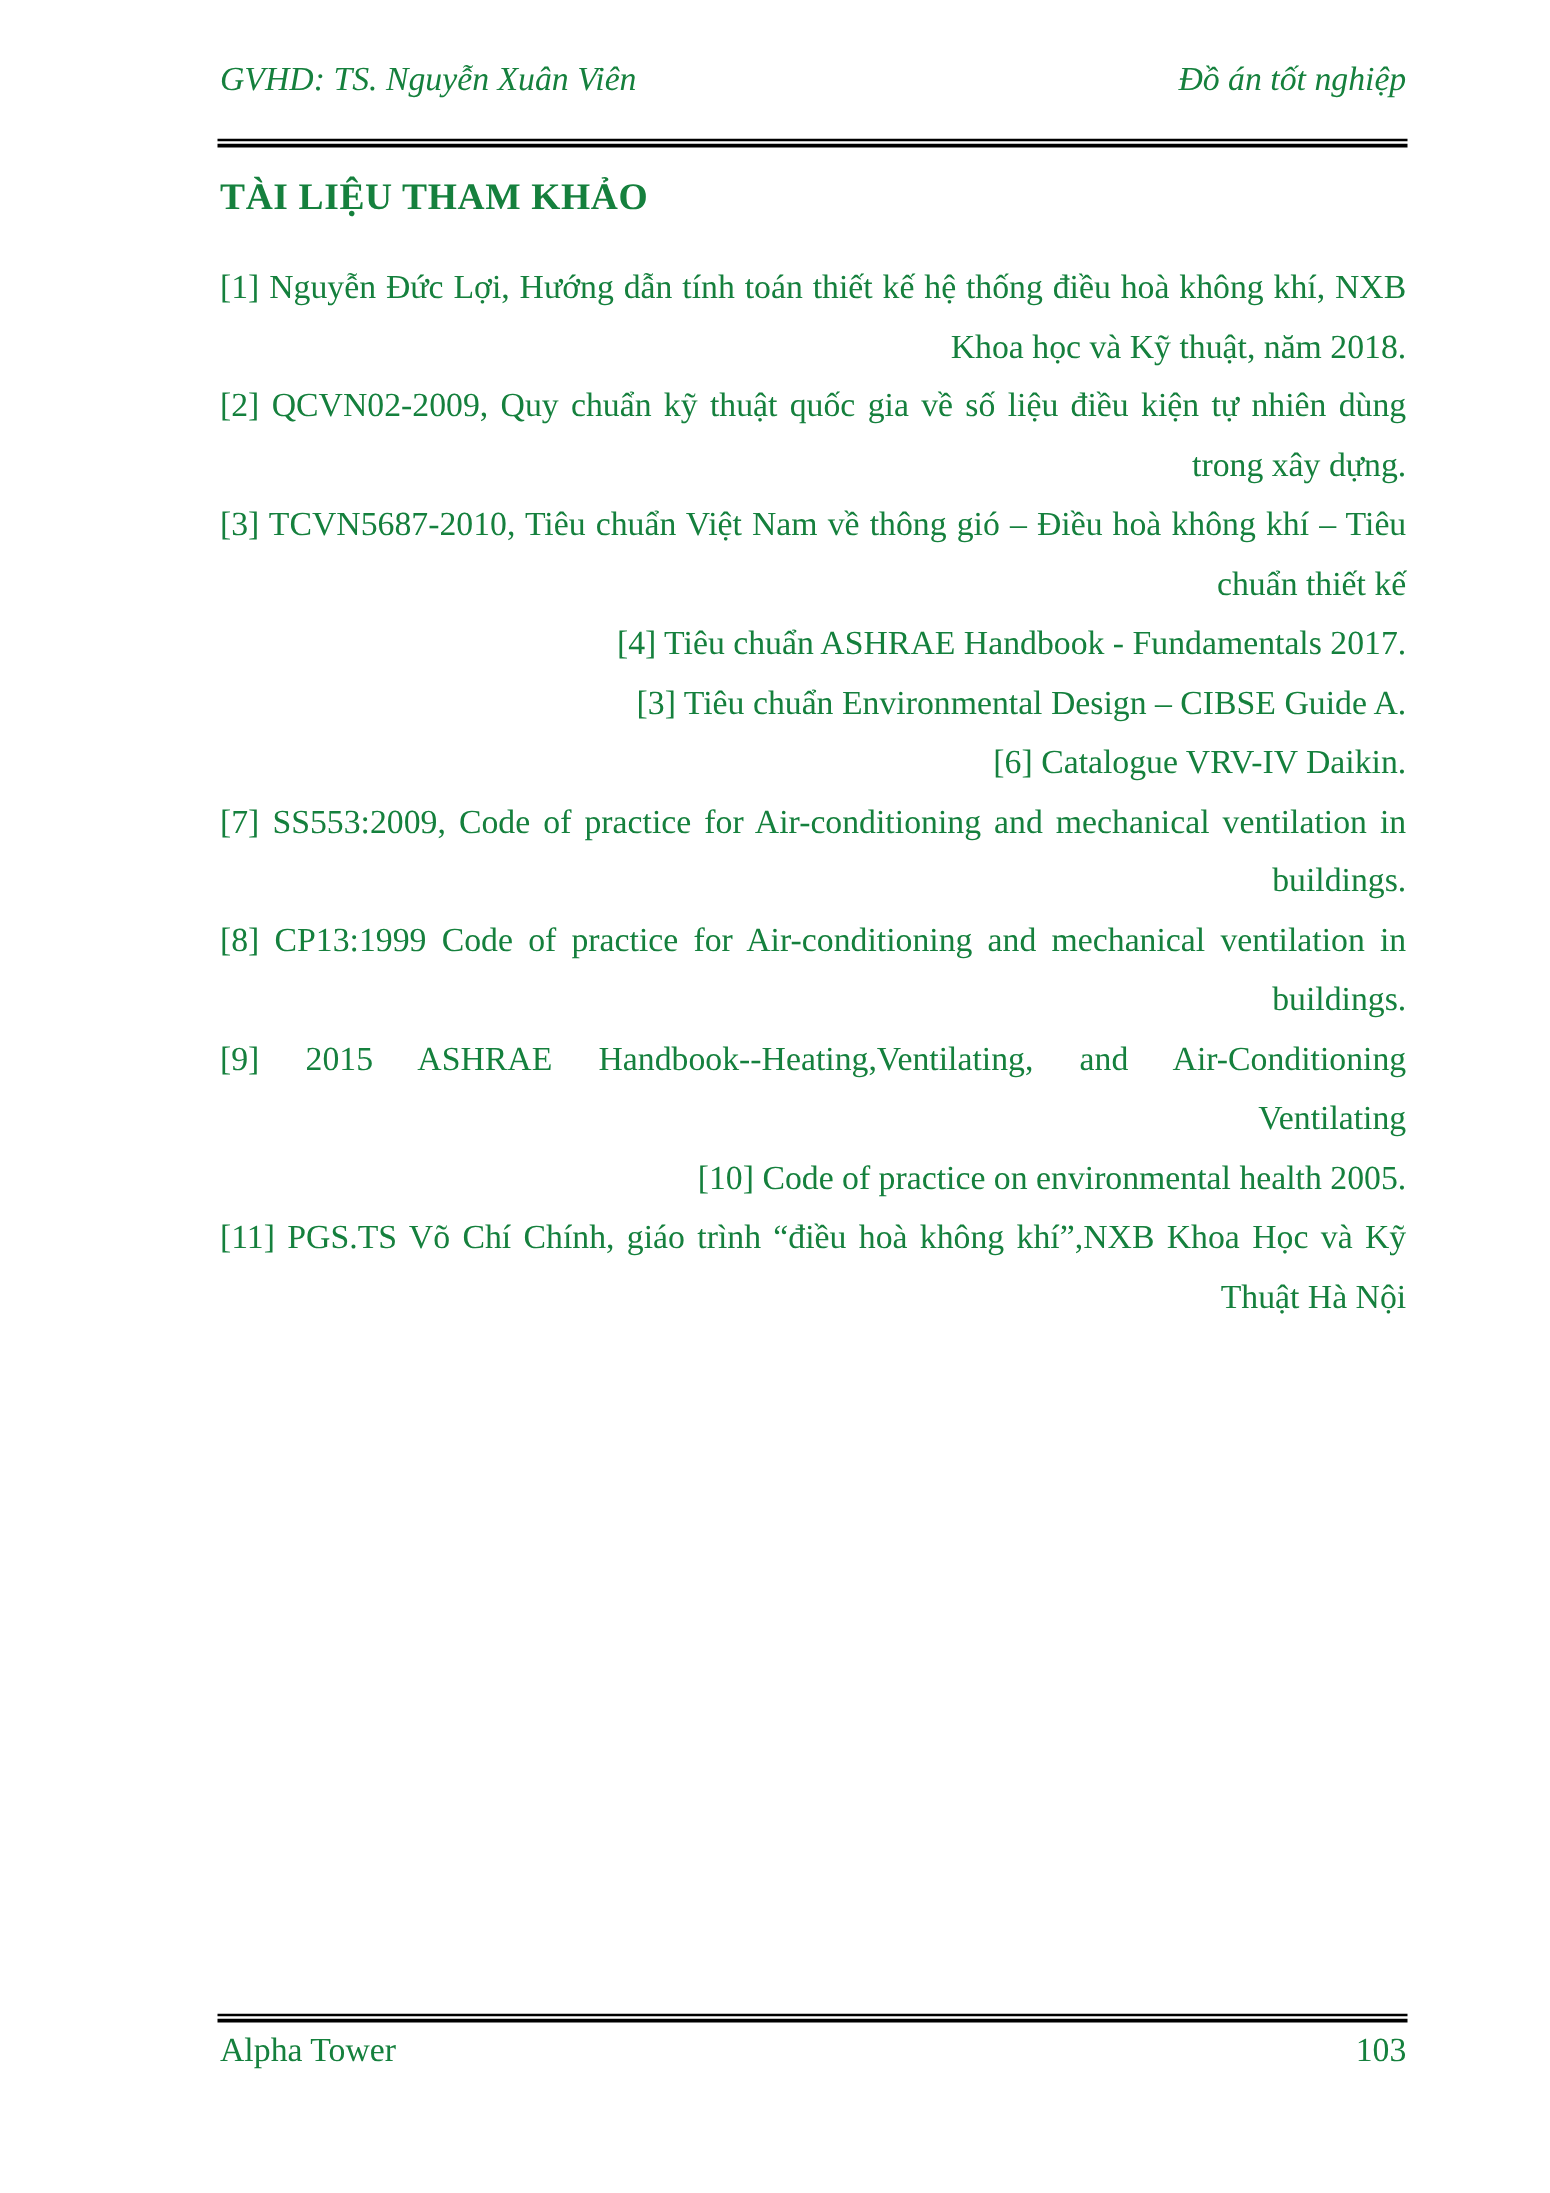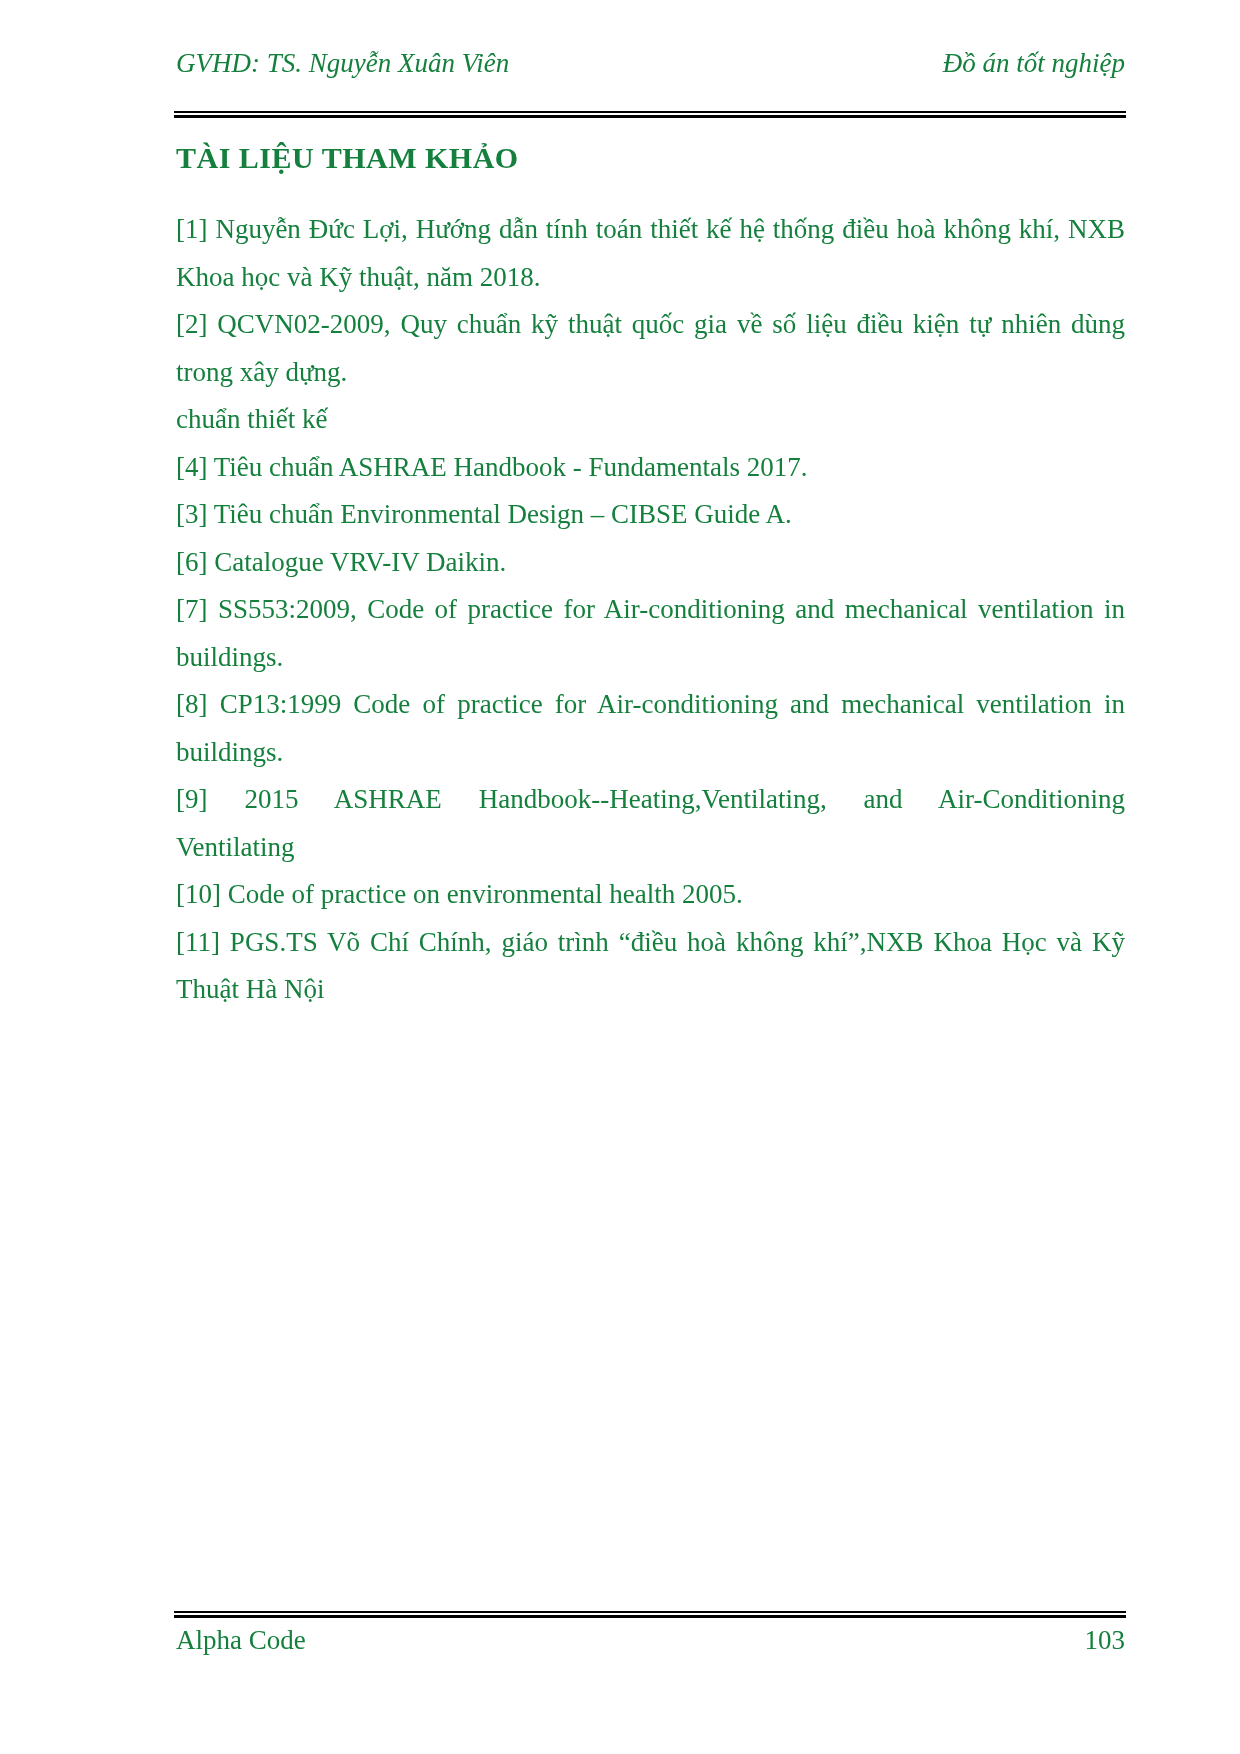--- a/index.html
+++ b/index.html
@@ -55,21 +55,21 @@
     position: absolute;
     top: 206px;
     left: 176px;
     width: 949px;
     font-size: 27px;
   }
   .ref-line {
     line-height: 47.5px;
     height: 47.5px;
     white-space: nowrap;
-    text-align: left;
+    text-align: right;
   }
   .ref-line.just {
     text-align: justify;
     text-align-last: justify;
   }
   .seg-italic { }
   
   .footer-row {
     position: absolute;
     top: 1622px;
@@ -103,20 +103,21 @@
   <div class="refs" id="refs-container">
       <div>
         <div class="ref-line just"><span>[1] Nguyễn Đức Lợi, </span><span class="seg-italic">Hướng dẫn tính toán thiết kế hệ thống điều hoà không khí</span><span>, NXB</span></div>
         <div class="ref-line"><span>Khoa học và Kỹ thuật, năm 2018.</span></div>
       </div>
       <div>
         <div class="ref-line just"><span>[2] QCVN02-2009, Quy chuẩn kỹ thuật quốc gia về số liệu điều kiện tự nhiên dùng</span></div>
         <div class="ref-line"><span>trong xây dựng.</span></div>
       </div>
       <div>
+        <div class="ref-line just"><span>[3] TCVN5687-2010, Tiêu chuẩn Việt Nam về thông gió – Điều hoà không khí – Tiêu</span></div>
         <div class="ref-line"><span>chuẩn thiết kế</span></div>
       </div>
       <div>
         <div class="ref-line"><span>[4] Tiêu chuẩn ASHRAE Handbook - Fundamentals 2017.</span></div>
       </div>
       <div>
         <div class="ref-line"><span>[3] Tiêu chuẩn Environmental Design – CIBSE Guide A.</span></div>
       </div>
       <div>
         <div class="ref-line"><span>[6] Catalogue VRV-IV Daikin.</span></div>
@@ -142,17 +143,17 @@
       </div>
     </div>
 
   <div class="rule footer-rule">
     <div class="thin"></div>
     <div class="gap"></div>
     <div class="thick"></div>
   </div>
 
   <div class="footer-row">
-    <span>Alpha Code</span>
+    <span>Alpha Tower</span>
     <span>103</span>
   </div>
 
 </div>
 
 </body></html>

